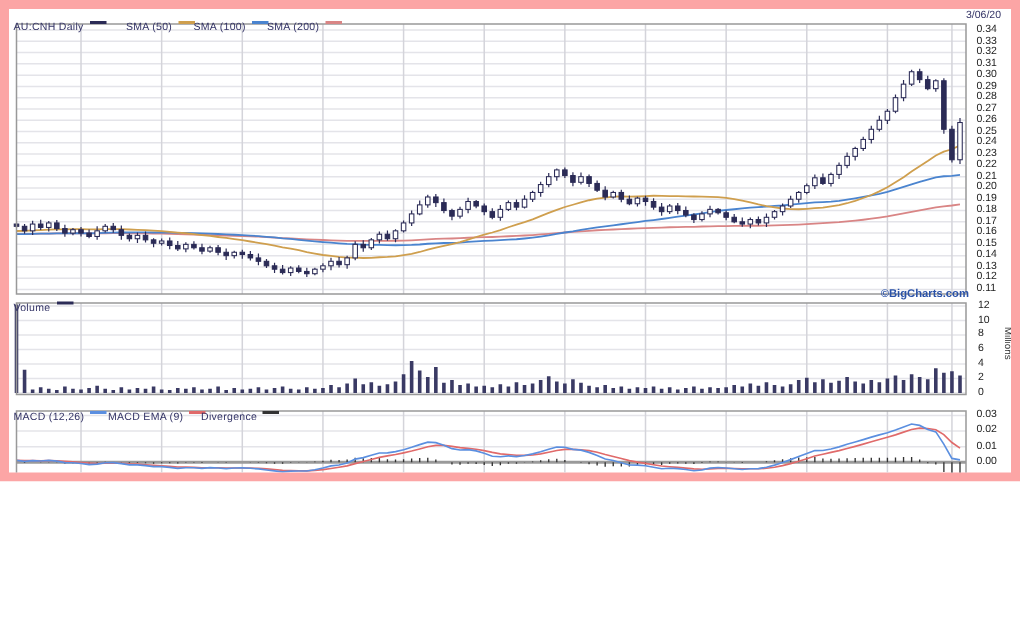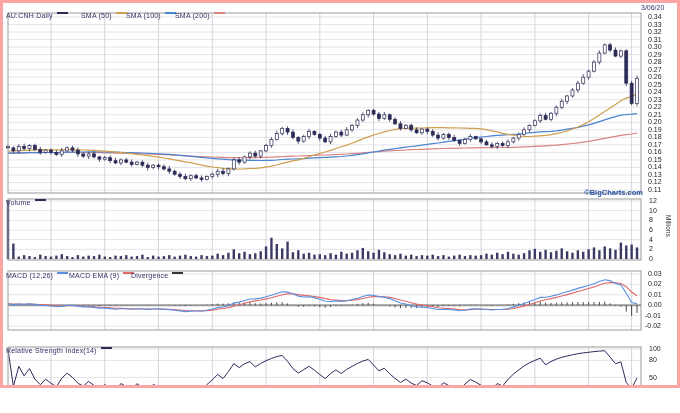--- a/index.html
+++ b/index.html
@@ -1,17 +1,17 @@
 <!DOCTYPE html>
 <html><head>
 <meta charset="utf-8">
 <style>
   html,body{margin:0;padding:0;background:#fff;}
-  #chart-root{position:relative;width:680px;height:388px;background:#fff;overflow:hidden;
-    font-family:"Liberation Sans",sans-serif;border:3px solid #fca5a5;box-sizing:border-box;}
+  #chart-root{position:relative;width:680px;height:321px;background:#fff;overflow:hidden;
+    font-family:"Liberation Sans",sans-serif;border:6px solid #fca5a5;box-sizing:border-box;}
   svg{position:absolute;left:0;top:0;}
   .legend-item{position:absolute;height:9px;white-space:nowrap;}
   .legend-text{font:7px "Liberation Sans",sans-serif;color:#333366;letter-spacing:0.2px;}
   .dash{display:inline-block;width:11px;height:2px;vertical-align:middle;margin-left:4px;position:relative;top:-1px;}
   .ax{position:absolute;font:7px "Liberation Sans",sans-serif;color:#222;line-height:8px;}
   .month{position:absolute;font:7px "Liberation Sans",sans-serif;color:#333;width:30px;text-align:center;line-height:8px;}
   #date-label{position:absolute;top:1px;left:638px;width:30px;font:7px "Liberation Sans",sans-serif;color:#333366;}
   #copyright{position:absolute;top:185px;left:565px;width:75px;text-align:right;
     font:bold 7.5px "Liberation Sans",sans-serif;color:#2a52a8;text-decoration:none;}
   #millions{position:absolute;left:669px;top:212px;font:6.5px "Liberation Sans",sans-serif;color:#333;

